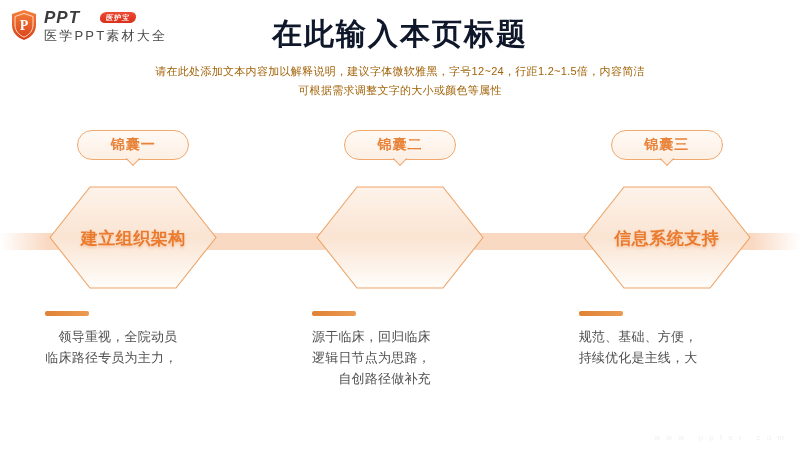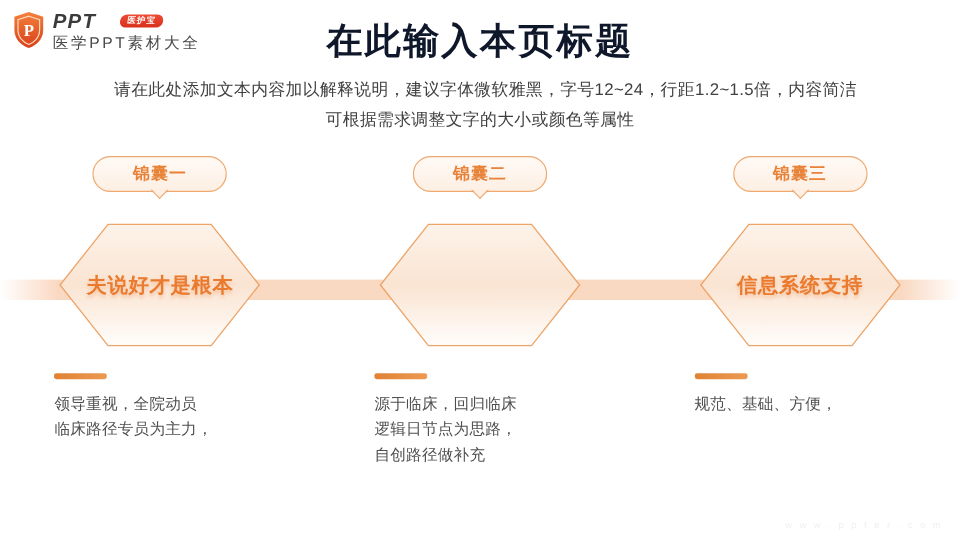--- a/index.html
+++ b/index.html
@@ -35,21 +35,21 @@
 
   
   .page-title{
     position:absolute;left:0;right:0;top:14px;
     text-align:center;
     font-size:30px;font-weight:bold;color:#0f172a;
     letter-spacing:2px;
   }
   .subtitle{
     position:absolute;left:95px;right:95px;top:62px;
-    text-align:center;font-size:14px;color:#404040;
+    text-align:center;font-size:11px;color:#a16207;
     line-height:1.75;letter-spacing:.3px;
   }
   .subtitle div{white-space:nowrap;}
 
   
   .band{
     position:absolute;left:0;right:0;top:233px;height:17px;
     background:linear-gradient(90deg,
       rgba(243,170,120,0) 0%,
       rgba(243,170,120,.45) 6%,
@@ -104,21 +104,21 @@
     align-self:flex-start;
     margin-left:12px;
   }
   .bodytext{
     margin-top:10px;
     align-self:flex-start;
     margin-left:12px;
     font-size:13px;color:#4f4f4f;line-height:1.62;
     letter-spacing:.2px;
   }
-  .bodytext div{white-space:nowrap;}
+  .bodytext div{white-space:nowrap;text-align:right;}
 
   .colinner{width:200px;display:flex;flex-direction:column;align-items:center;}
 
   .watermark{
     position:absolute;right:14px;bottom:8px;
     font-size:8px;color:#f0f0f0;letter-spacing:2px;
   }
 </style>
 </head>
 <body>
@@ -169,21 +169,21 @@
           <svg width="170" height="105" viewBox="0 0 170 105">
             <defs>
               <linearGradient id="hg1" x1="0" y1="0" x2="0" y2="1">
                 <stop offset="0" stop-color="#fdf3ea"></stop>
                 <stop offset="50%" stop-color="#fae4d2"></stop>
                 <stop offset="100%" stop-color="#fffdfb"></stop>
               </linearGradient>
             </defs>
             <polygon points="42,2 128,2 168,52.5 128,103 42,103 2,52.5" fill="url(#hg1)" stroke="#eda468" stroke-width="1.1"></polygon>
           </svg>
-          <div class="hexlabel">夫说好才是根本</div>
+          <div class="hexlabel">建立组织架构</div>
         </div>
         <div class="dash"></div>
         <div class="bodytext">
           <div>领导重视，全院动员</div>
           <div>临床路径专员为主力，</div>
         </div>
       </div>
     </div>
 
     <div class="col">
@@ -228,20 +228,21 @@
                 <stop offset="100%" stop-color="#fffdfb"></stop>
               </linearGradient>
             </defs>
             <polygon points="42,2 128,2 168,52.5 128,103 42,103 2,52.5" fill="url(#hg3)" stroke="#eda468" stroke-width="1.1"></polygon>
           </svg>
           <div class="hexlabel">信息系统支持</div>
         </div>
         <div class="dash"></div>
         <div class="bodytext">
           <div>规范、基础、方便，</div>
+          <div>持续优化是主线，大</div>
         </div>
       </div>
     </div>
 
   </div>
 
   <div class="watermark">w w w . p p t e r . c o m</div>
 </div>
 
 </body></html>

